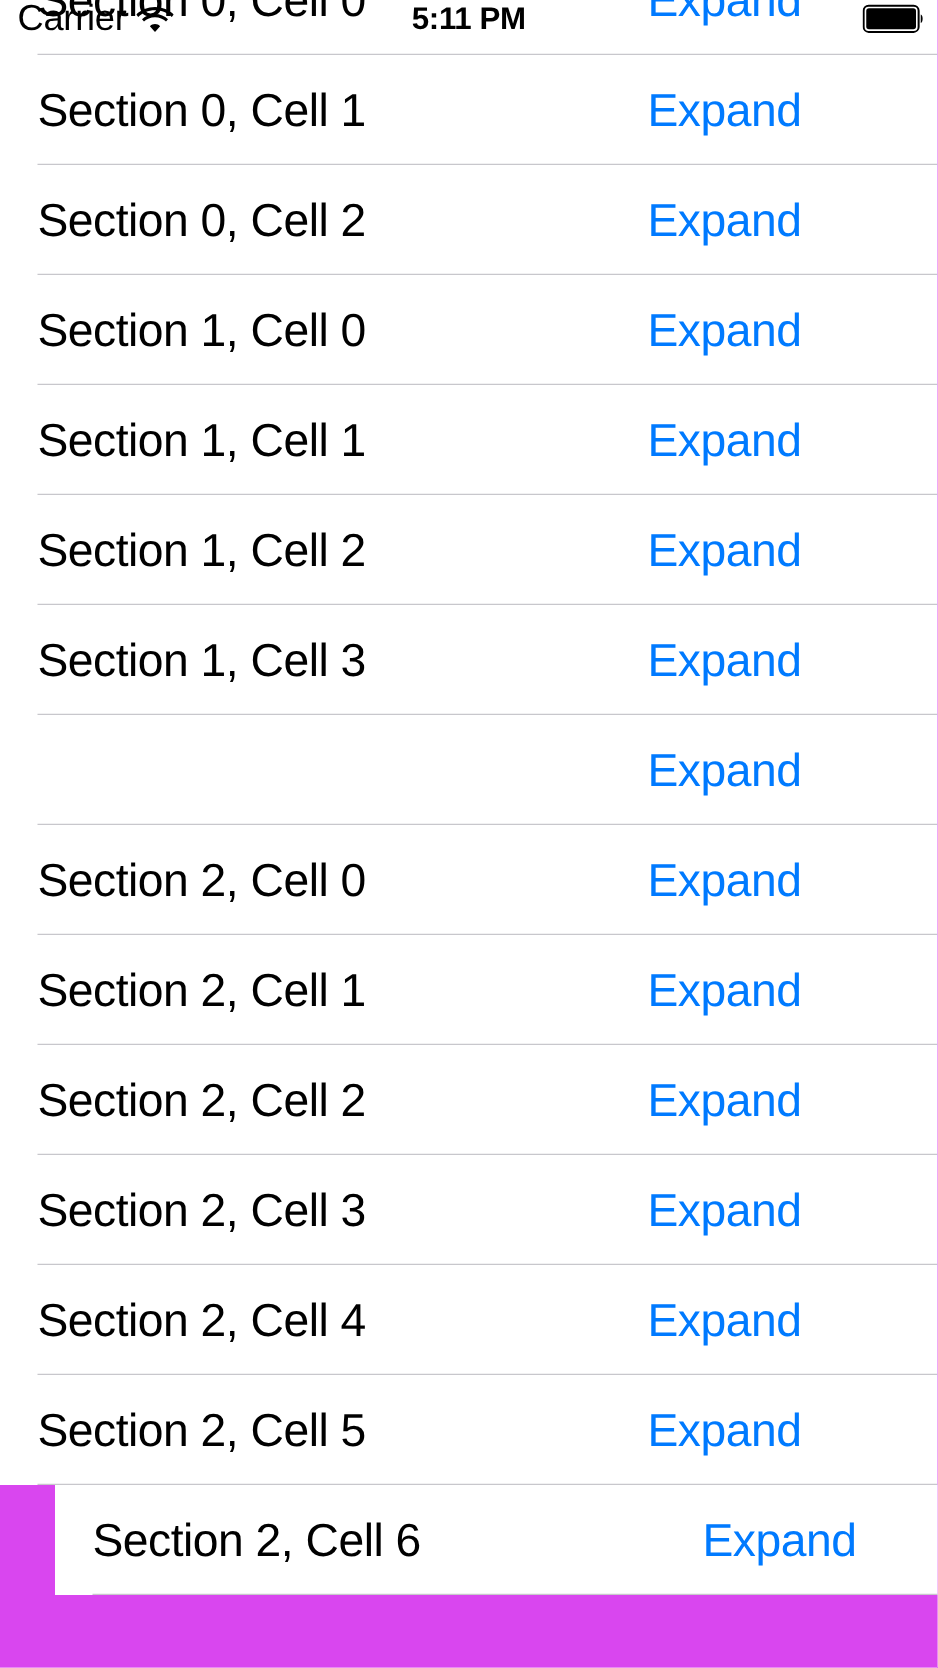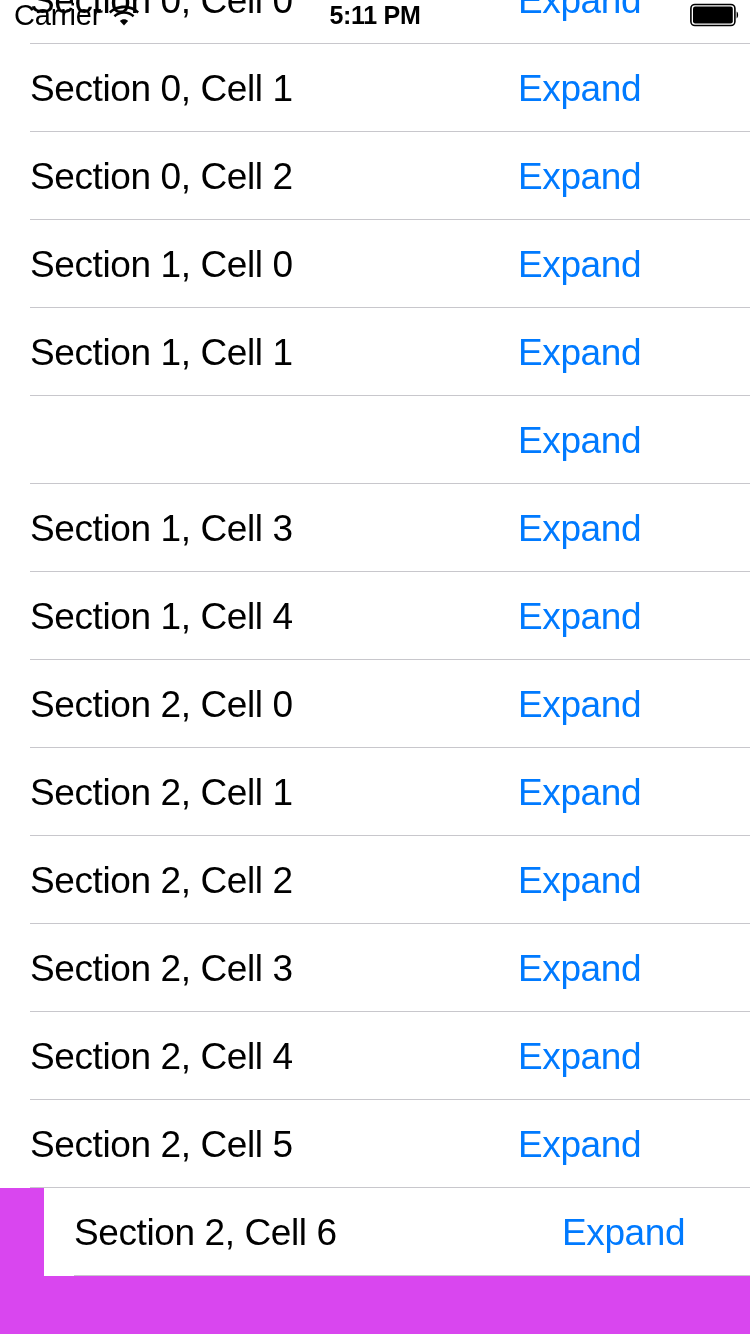--- a/index.html
+++ b/index.html
@@ -175,36 +175,36 @@
   <div class="table-row" style="height: 88px;">
     <div class="row-inner" style="height: 88px;">
       <span class="row-title">Section 1, Cell 1</span>
       <button class="row-action">Expand</button>
     </div>
     <div class="row-separator"></div>
   </div>
 
   <div class="table-row" style="height: 88px;">
     <div class="row-inner" style="height: 88px;">
+      <span class="row-title">Section 1, Cell 2</span>
       <button class="row-action">Expand</button>
     </div>
     <div class="row-separator"></div>
   </div>
 
   <div class="table-row" style="height: 88px;">
     <div class="row-inner" style="height: 88px;">
       <span class="row-title">Section 1, Cell 3</span>
       <button class="row-action">Expand</button>
     </div>
     <div class="row-separator"></div>
   </div>
 
   <div class="table-row" style="height: 88px;">
     <div class="row-inner" style="height: 88px;">
-      <span class="row-title">Section 1, Cell 4</span>
       <button class="row-action">Expand</button>
     </div>
     <div class="row-separator"></div>
   </div>
 
   <div class="table-row" style="height: 88px;">
     <div class="row-inner" style="height: 88px;">
       <span class="row-title">Section 2, Cell 0</span>
       <button class="row-action">Expand</button>
     </div>

